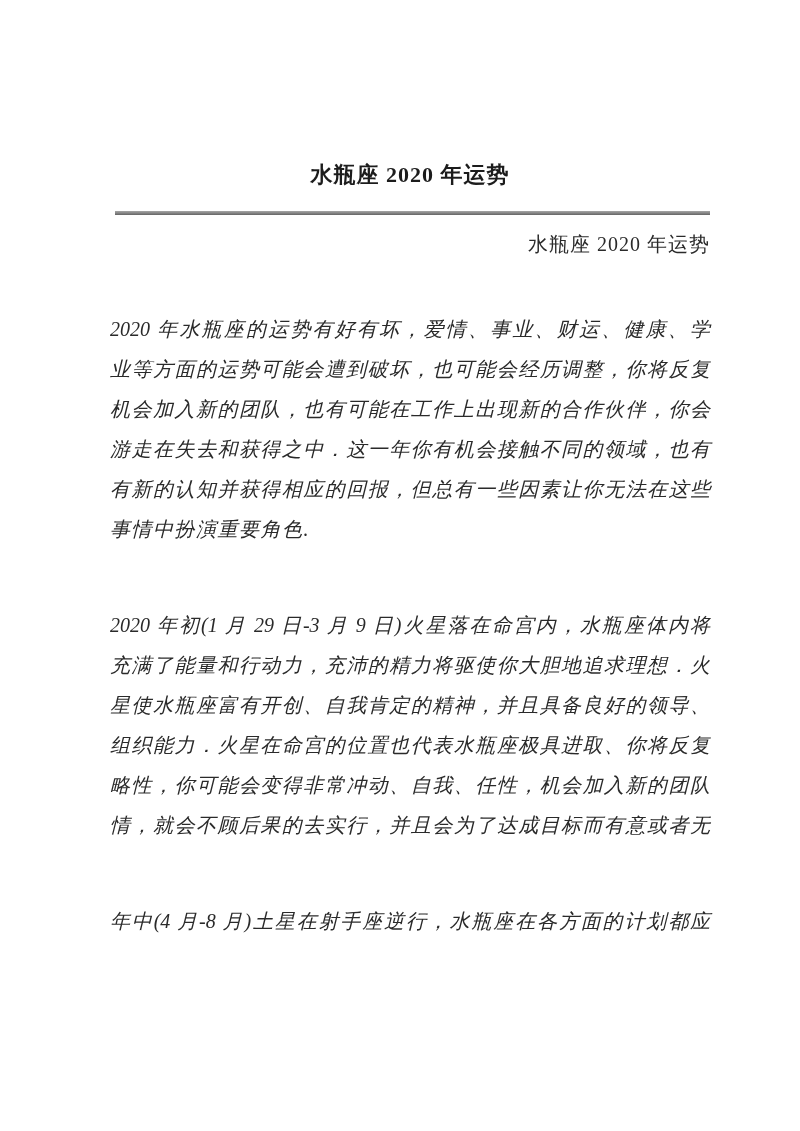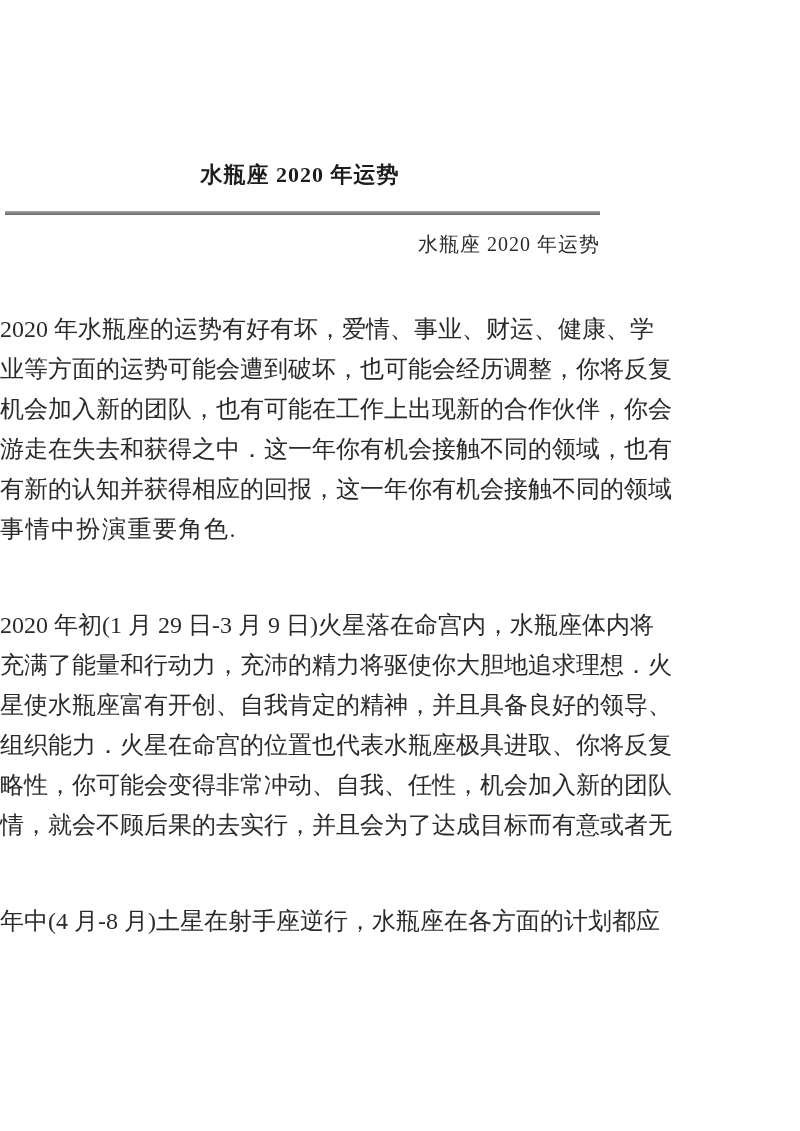--- a/index.html
+++ b/index.html
@@ -10,20 +10,21 @@
   .page {
     position: relative;
     width: 800px;
     height: 1131px;
     background: #ffffff;
     overflow: hidden;
     font-family: "Liberation Serif", "DejaVu Serif", serif;
     color: #2a2a2a;
   }
   .content {
+    margin-left: 110px;
     width: 600px;
   }
   .doc-title {
     padding-top: 162px;
     font-size: 22px;
     line-height: 25px;
     font-weight: bold;
     text-align: center;
     color: #1c1c1c;
     letter-spacing: 1px;
@@ -38,21 +39,22 @@
   .doc-subtitle {
     margin-top: 17px;
     font-size: 20px;
     line-height: 24px;
     text-align: right;
     color: #2a2a2a;
     letter-spacing: 1px;
   }
   .doc-body {
     margin-top: 53px;
-    font-size: 24px;
+    font-size: 20px;
+    font-style: italic;
   }
   .paragraph {
     margin: 0 0 56px 0;
   }
   .line {
     line-height: 40px;
     text-align: justify;
     text-align-last: justify;
     white-space: nowrap;
   }
@@ -69,21 +71,21 @@
   <div class="content">
     <div class="doc-title">水瓶座 2020 年运势</div>
     <div class="divider"></div>
     <div class="doc-subtitle">水瓶座 2020 年运势</div>
     <div class="doc-body">
         <div class="paragraph">
           <div class="line">2020 年水瓶座的运势有好有坏，爱情、事业、财运、健康、学</div>
           <div class="line">业等方面的运势可能会遭到破坏，也可能会经历调整，你将反复</div>
           <div class="line">机会加入新的团队，也有可能在工作上出现新的合作伙伴，你会</div>
           <div class="line">游走在失去和获得之中．这一年你有机会接触不同的领域，也有</div>
-          <div class="line">有新的认知并获得相应的回报，这一年你有机会接触不同的领域</div>
+          <div class="line">有新的认知并获得相应的回报，但总有一些因素让你无法在这些</div>
           <div class="line last">事情中扮演重要角色.</div>
         </div>
         <div class="paragraph">
           <div class="line">2020 年初(1 月 29 日-3 月 9 日)火星落在命宫内，水瓶座体内将</div>
           <div class="line">充满了能量和行动力，充沛的精力将驱使你大胆地追求理想．火</div>
           <div class="line">星使水瓶座富有开创、自我肯定的精神，并且具备良好的领导、</div>
           <div class="line">组织能力．火星在命宫的位置也代表水瓶座极具进取、你将反复</div>
           <div class="line">略性，你可能会变得非常冲动、自我、任性，机会加入新的团队</div>
           <div class="line">情，就会不顾后果的去实行，并且会为了达成目标而有意或者无</div>
         </div>

